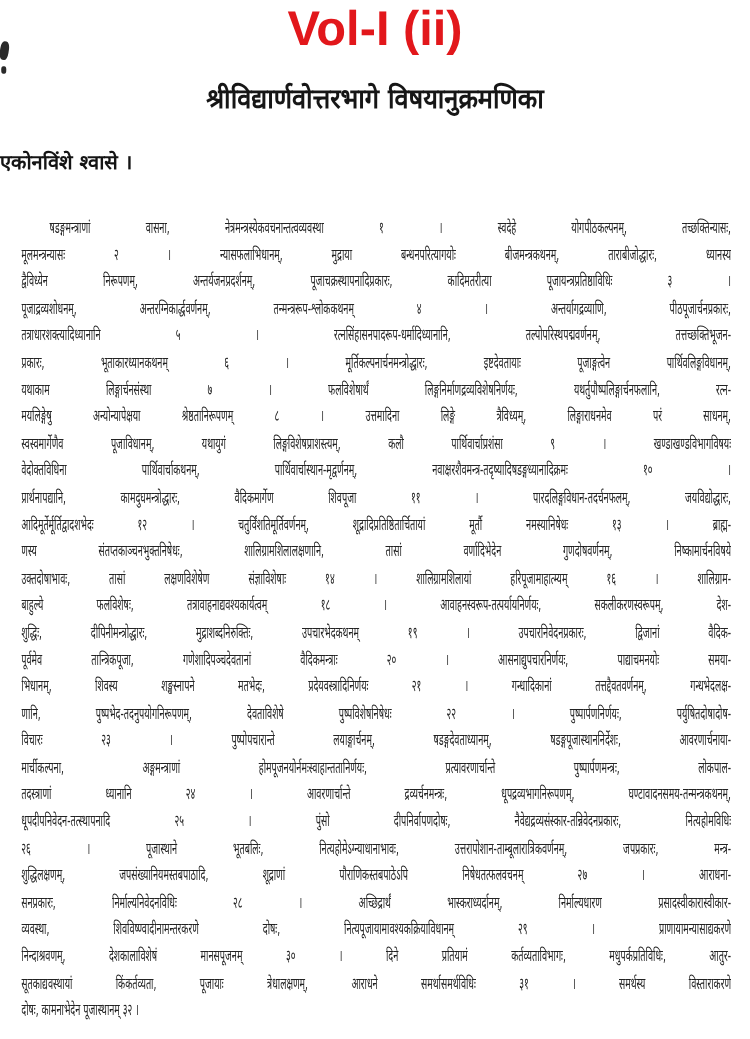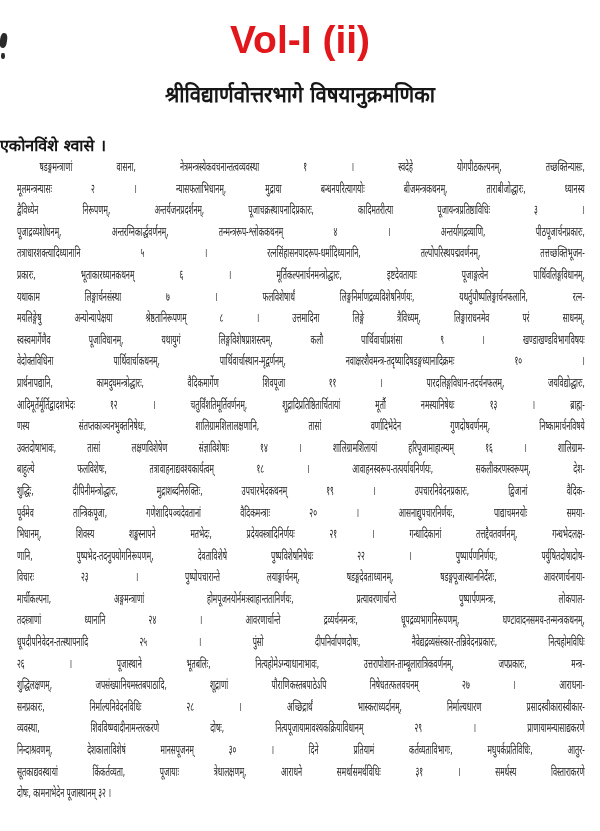--- a/index.html
+++ b/index.html
@@ -6,21 +6,21 @@
   .page {
     position: relative;
     width: 600px;
     height: 831px;
     background: #ffffff;
     overflow: hidden;
     font-family: "DejaVu Sans", sans-serif;
     color: #1c1c1c;
   }
   .vol-title {
-    margin-top: 18px;
+    margin-top: 2px;
     text-align: center;
     font-family: "Liberation Sans", sans-serif;
     font-weight: 700;
     font-size: 39px;
     letter-spacing: 0px;
   }
   .heading {
     margin-top: 16px;
     text-align: center;
     font-weight: 700;
@@ -32,21 +32,21 @@
   .subheading {
     margin-top: 26px;
     font-weight: 700;
     font-size: 16px;
     color: #141414;
   }
   .body-wrap {
     position: absolute;
     left: 17px;
     right: 0;
-    top: 156px;
+    top: 172px;
     width: 568px;
     overflow: hidden;
     height: 656px;
   }
   .body-scale {
     width: 1005px;
     transform: scaleX(0.565);
     transform-origin: left top;
   }
   .body-line {

